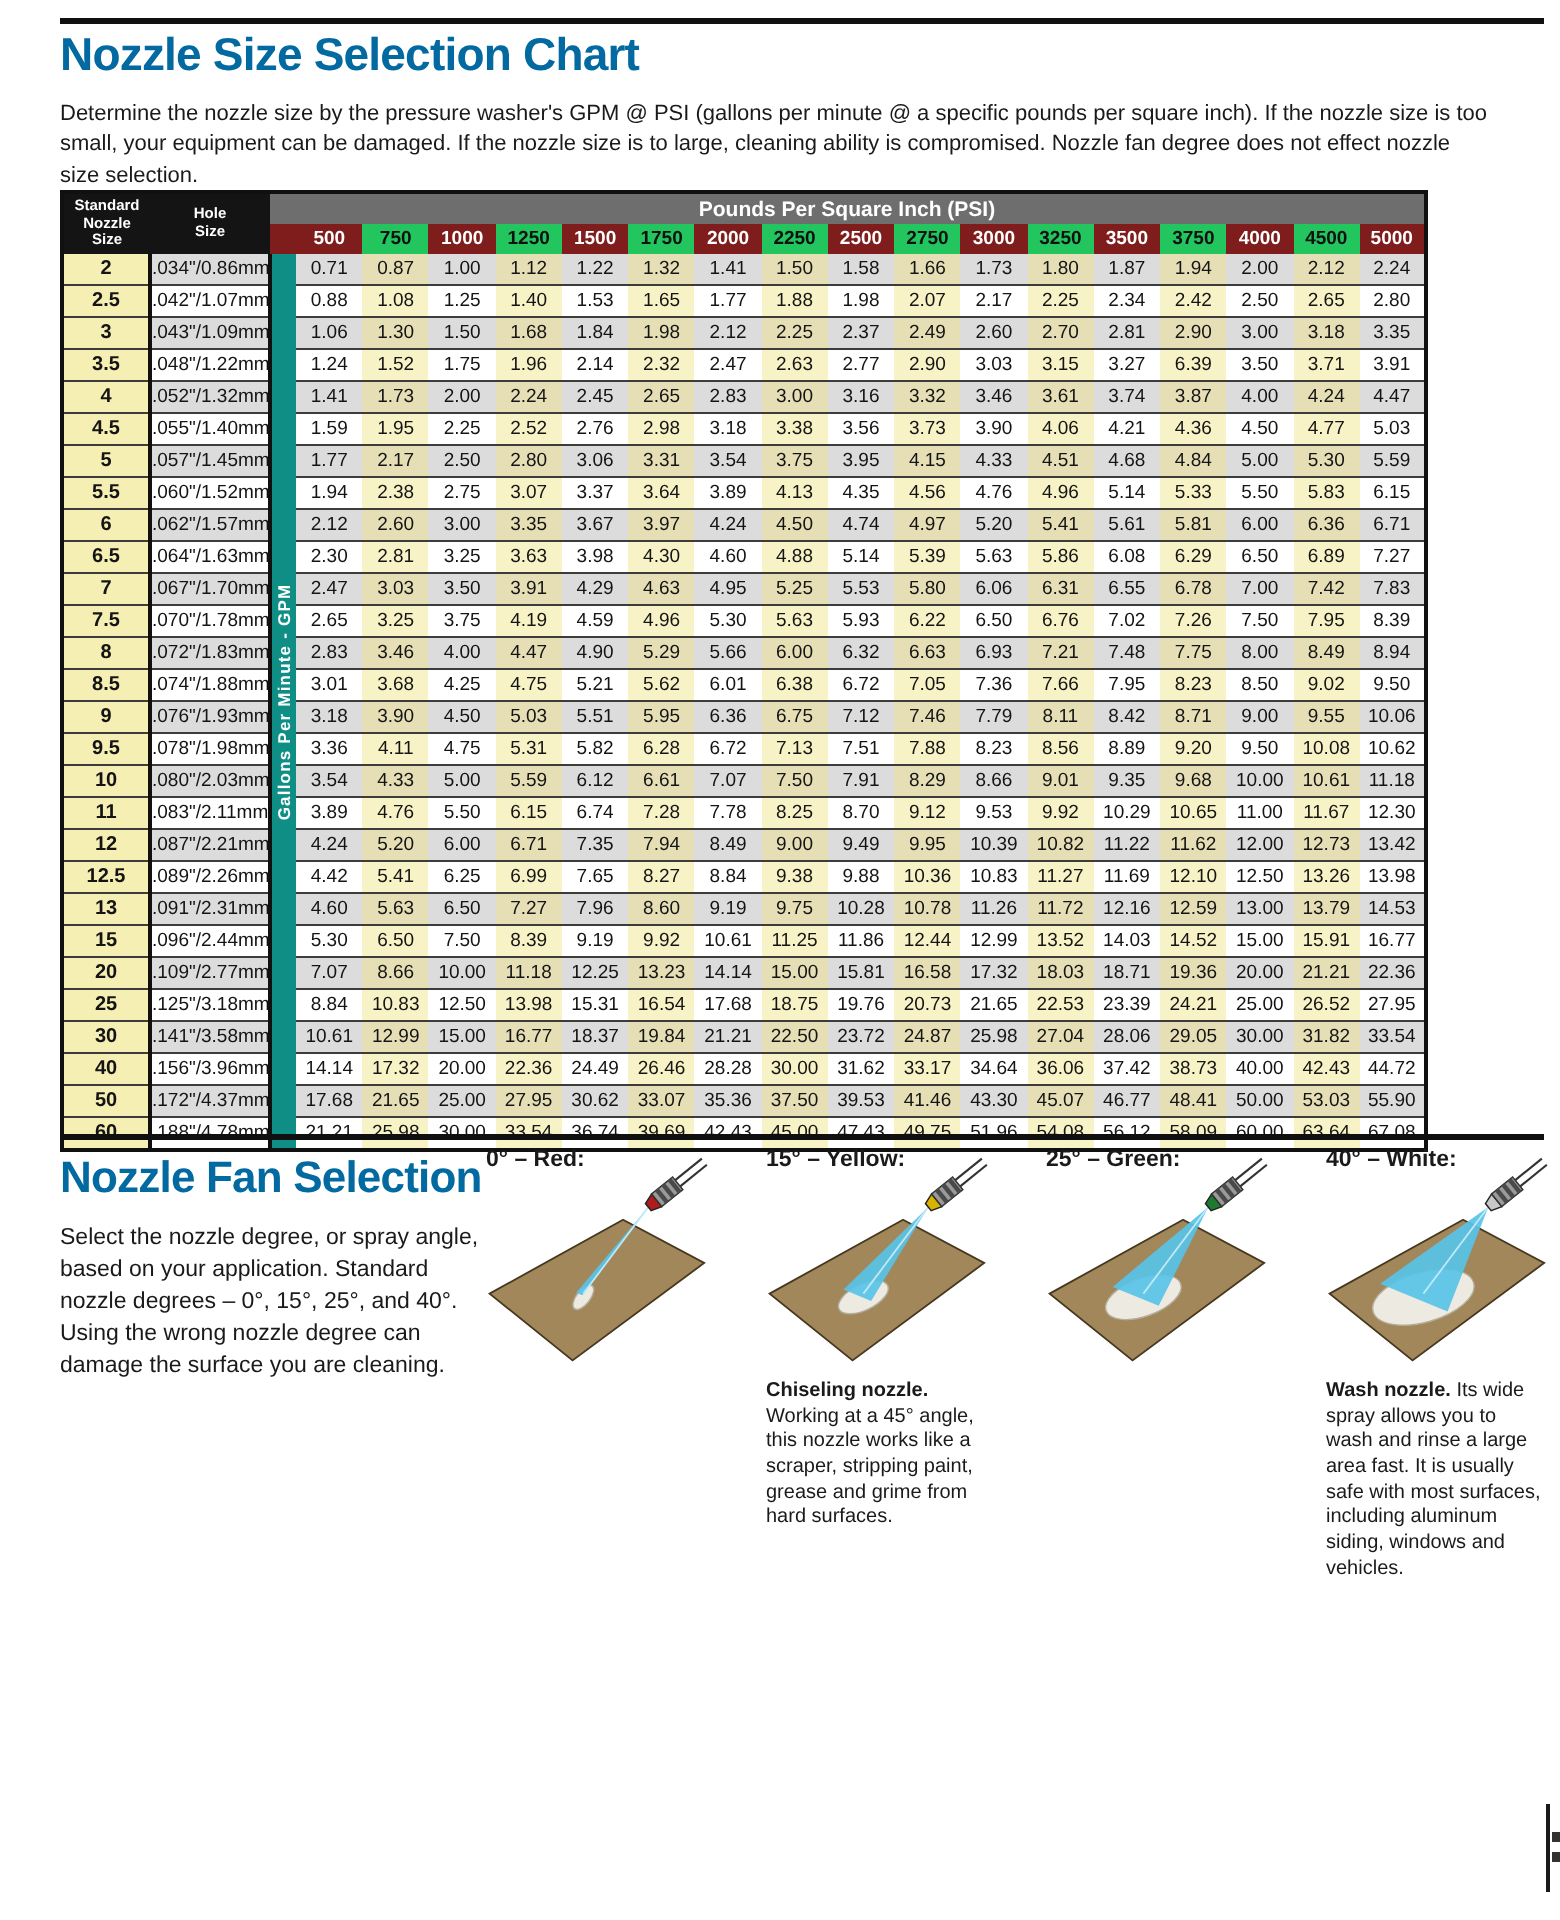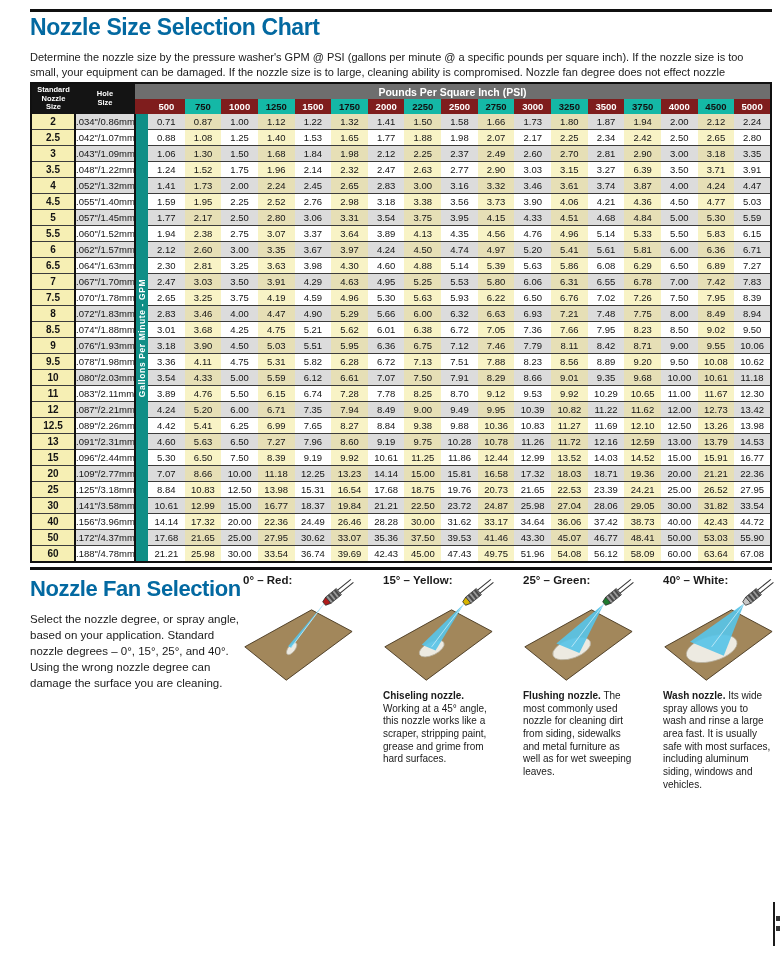--- a/index.html
+++ b/index.html
@@ -8,28 +8,28 @@
   .rule{position:absolute;left:30px;width:742px;height:3px;background:#101010;}
   #rule-top{top:9px;}
   #rule-fan{top:567px;}
   .section-title{position:absolute;left:30px;margin:0;color:#0369a1;font-weight:bold;letter-spacing:-0.4px;}
   #title1{top:14px;font-size:23px;}
   #title2{top:576px;font-size:22px;}
   #intro1{position:absolute;left:30px;top:50px;width:716px;font-size:11px;line-height:1.4;margin:0;}
   #intro2{position:absolute;left:30px;top:611px;width:212px;font-size:11.5px;line-height:1.4;margin:0;}
 
   
-  table#nozzle-table{position:absolute;left:30px;top:82px;width:742px;border-collapse:collapse;
+  table#nozzle-table{position:absolute;left:30px;top:95px;width:684px;border-collapse:collapse;
        table-layout:fixed;border:2px solid #101010;}
   #nozzle-table th,#nozzle-table td{padding:0;height:15px;overflow:hidden;}
   th.corner{background:#141414;color:#fff;font-size:7.5px;line-height:1.15;font-weight:bold;
        text-align:center;vertical-align:middle;white-space:pre-line;}
   th.group-head{background:#6e6e6e;color:#fff;font-size:10.5px;font-weight:bold;text-align:center;margin-top:19px;}
   th.psi{background:#7f1d1d;color:#fff;font-weight:bold;font-size:9.5px;text-align:center;}
-  th.psi.hi{background:#14b8a6;color:#111;}
+  th.psi.hi{background:#22c55e;color:#111;}
   #nozzle-table tbody td{text-align:center;font-size:9.5px;color:#141414;border-bottom:1.6px solid #3c3c3c;}
   tr.gray td{background:#dcdcdc;}
   tr.white td{background:#ffffff;}
   tr.gray td.hicol{background:#e6dfb6;}
   tr.white td.hicol{background:#f8f3c6;}
   #nozzle-table td.nozzle{background:#f6efb4;font-weight:bold;font-size:10px;
        border-left:2px solid #101010;border-right:2px solid #101010;}
   #nozzle-table td.hole{border-right:2px solid #101010;font-size:9.5px;}
   #nozzle-table td.gpmband{background:#0f8e86;border-bottom:0;position:relative;}
   .gpm-text{position:absolute;left:50%;top:50%;transform:translate(-50%,-50%) rotate(180deg);
@@ -740,21 +740,20 @@
       <g class="wand" transform="translate(90,14) rotate(-39)">
         <polygon class="tip" points="0,-2.5 6,-4.5 6,4.5 0,2.5" fill="#1e7a2e" stroke="#222" stroke-width="0.8"></polygon>
         <rect x="6" y="-4.5" width="15" height="9" fill="#9a9a9a" stroke="#333" stroke-width="0.8"></rect>
         <rect x="8.5" y="-4.5" width="2.5" height="9" fill="#4a4a4a"></rect>
         <rect x="13" y="-4.5" width="2.5" height="9" fill="#4a4a4a"></rect>
         <rect x="17.5" y="-4.5" width="2.5" height="9" fill="#4a4a4a"></rect>
         <line x1="21" y1="-2.2" x2="40" y2="-2.2" stroke="#333" stroke-width="1.2"></line>
         <line x1="21" y1="2.2" x2="40" y2="2.2" stroke="#333" stroke-width="1.2"></line>
       </g>
     </svg>
-    <p class="fan-desc"><b>Flushing nozzle.</b> <span>The most commonly used nozzle for cleaning dirt from siding, sidewalks and metal furniture as well as for wet sweeping leaves.</span></p>
   </div>
 
   <div class="fan-panel">
     <p class="fan-label">40° – White:</p>
     <svg class="fan" viewBox="0 0 122 100">
       <polygon class="board" points="2,62 76,21 121,45 48,99" fill="#a2875b" stroke="#46371f" stroke-width="1"></polygon>
       <ellipse class="patch" cx="54" cy="64" rx="29" ry="13.809523809523808" fill="#edeae1" stroke="#b5ae9c" stroke-width="0.8" transform="rotate(-16 54 64)"></ellipse>
       <polygon class="spray" points="90,14 30,56.5 67.4,71.9" fill="#58c3e7" opacity="0.92"></polygon>
       <line class="spray-core" x1="90" y1="14" x2="54" y2="62" stroke="#bfe9f7" stroke-width="1"></line>
       <g class="wand" transform="translate(90,14) rotate(-39)">

